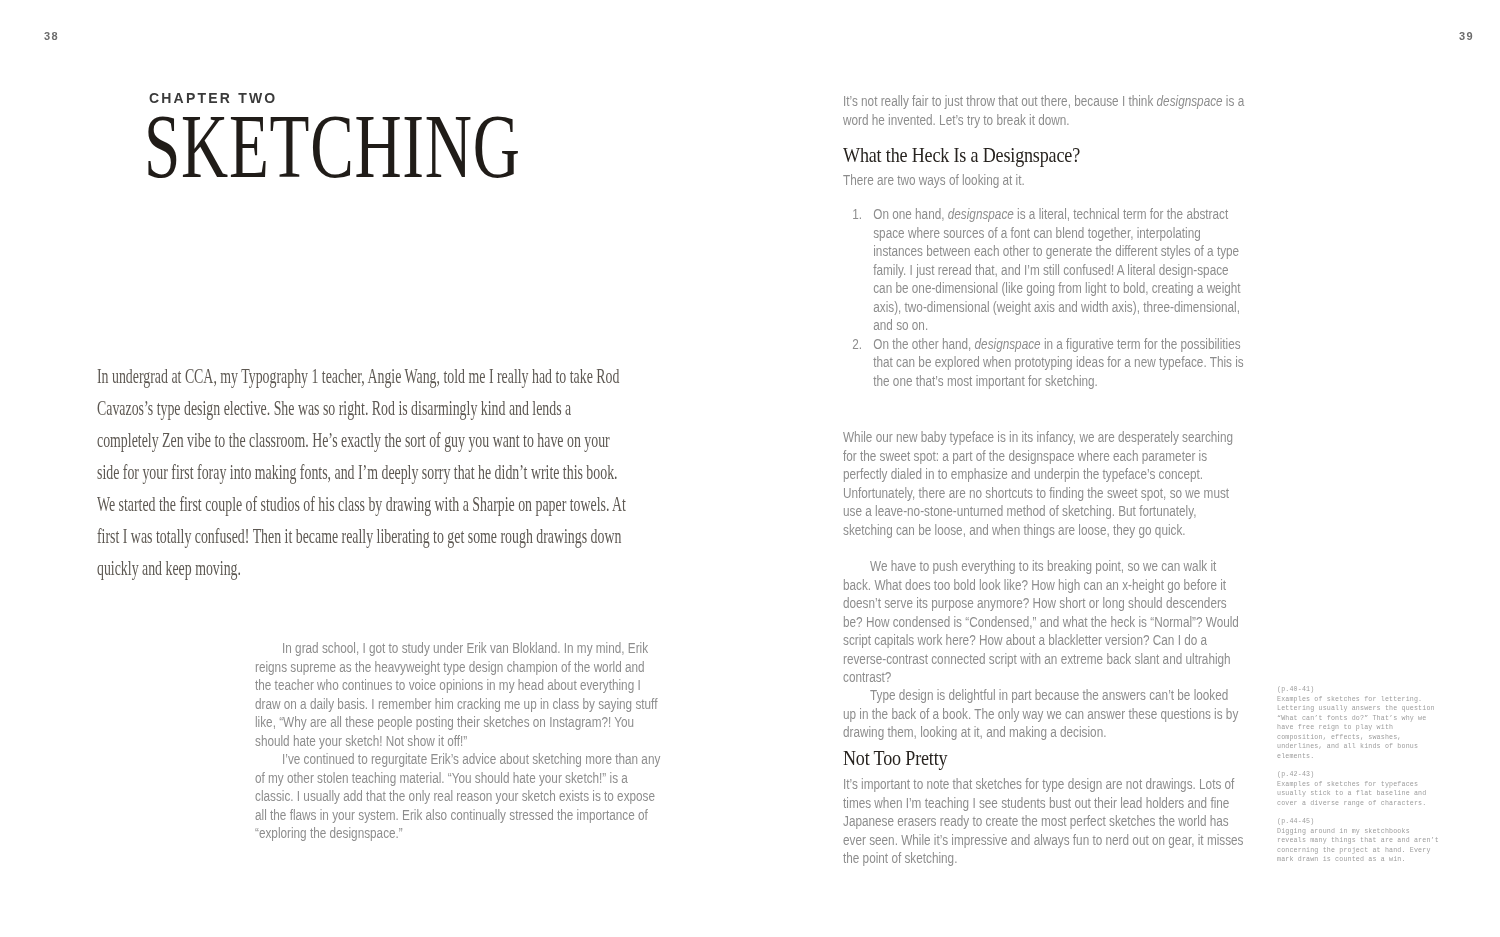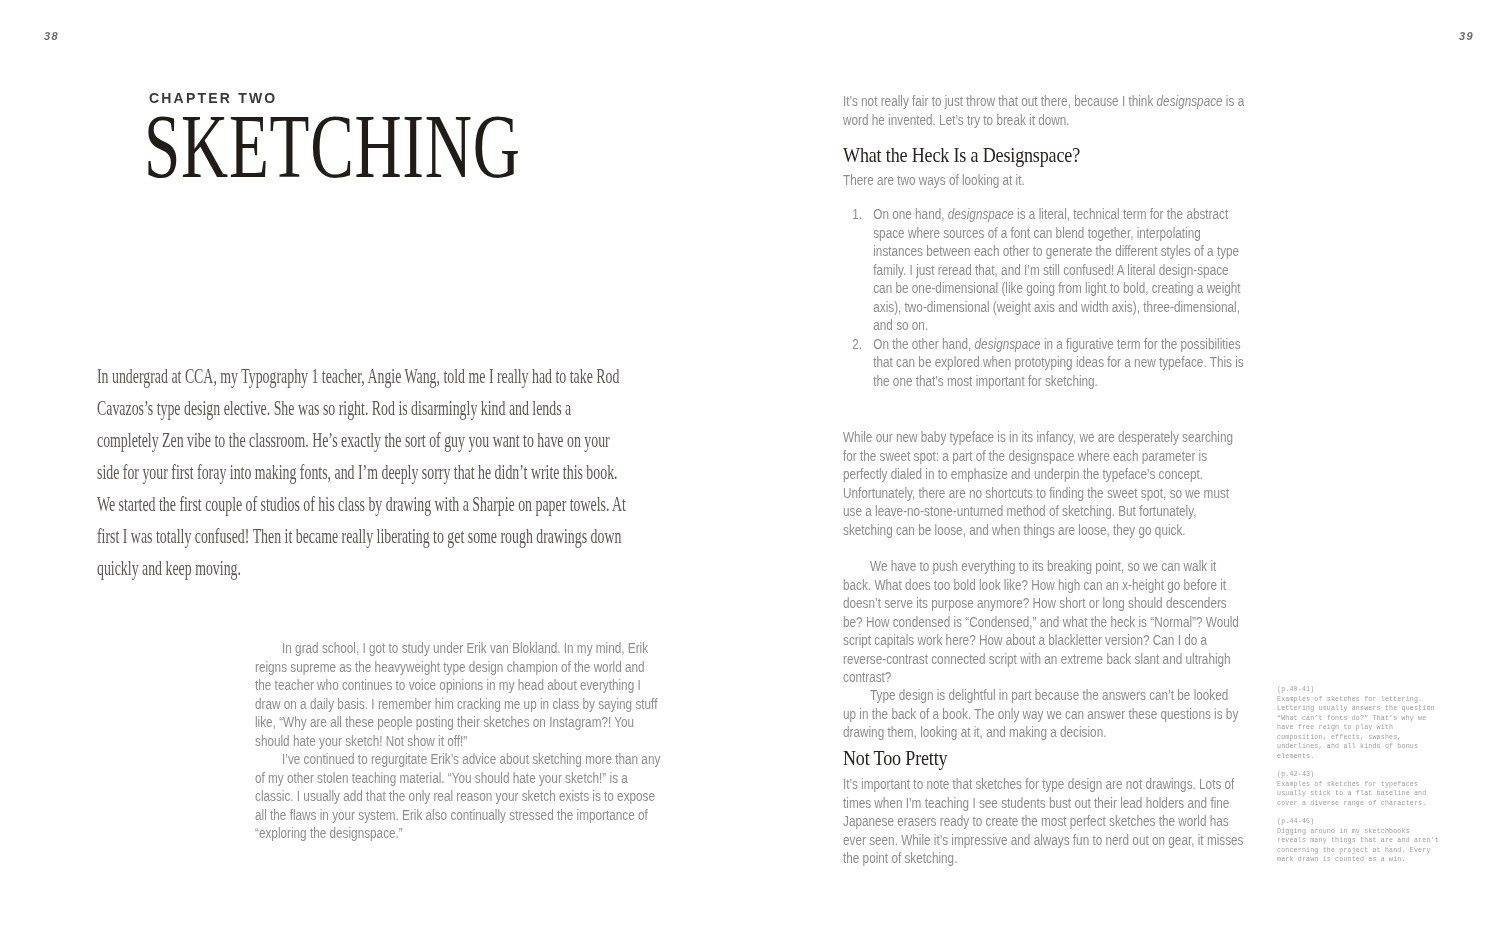--- a/index.html
+++ b/index.html
@@ -1,21 +1,21 @@
 <!DOCTYPE html>
 <html><head>
 <meta charset="utf-8">
 <style>
   html,body{margin:0;padding:0;background:#ffffff;}
   .spread{position:relative;width:1500px;height:937px;background:#ffffff;overflow:hidden;
           font-family:"Liberation Sans",sans-serif;}
 
   
   .pagenum{position:absolute;top:30px;font-family:"Liberation Sans",sans-serif;
-           font-size:11px;font-weight:600;color:#6b6b6b;letter-spacing:1.5px;font-style:italic;}
+           font-size:11px;font-weight:600;color:#6b6b6b;letter-spacing:1.5px;}
   .pagenum-left{left:44px;}
   .pagenum-right{left:1459px;}
 
   
   .chapter-label{position:absolute;left:149px;top:90px;font-family:"Liberation Sans",sans-serif;
                  font-size:14px;font-weight:700;color:#3a3a3a;letter-spacing:2.2px;}
   .chapter-title{position:absolute;left:144px;top:100px;margin:0;
                  font-family:"Liberation Serif",serif;font-weight:400;
                  font-size:92px;line-height:1;color:#201c18;letter-spacing:1px;
                  transform:scaleX(0.71);transform-origin:0 0;white-space:nowrap;}

